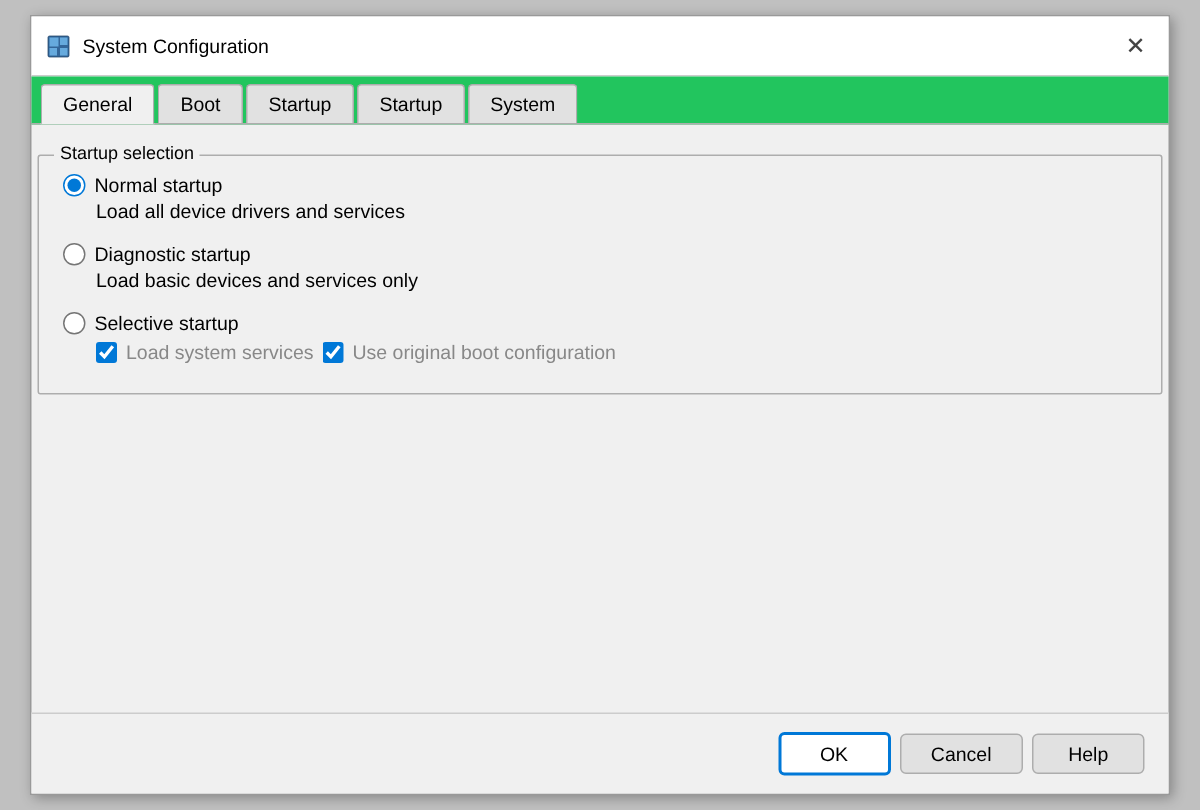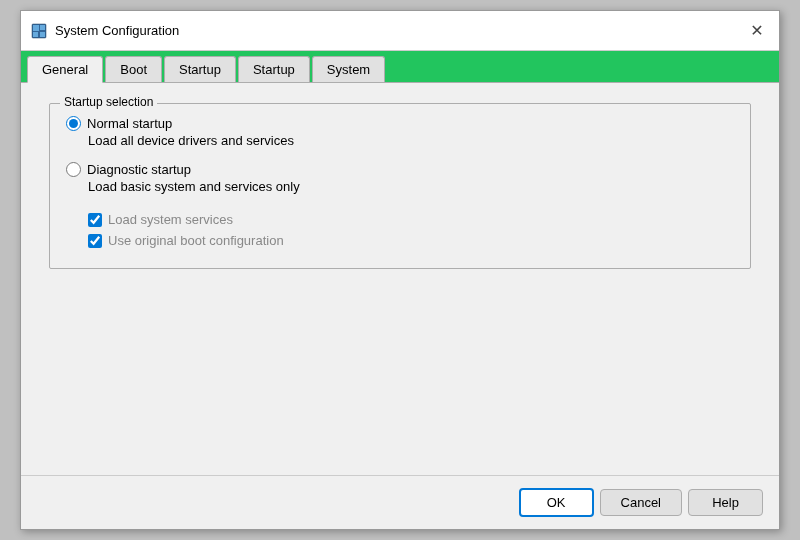--- a/index.html
+++ b/index.html
@@ -92,21 +92,21 @@
 
     .tab.active {
       background: #f0f0f0;
       border-bottom: 1px solid #f0f0f0;
       font-weight: normal;
       z-index: 1;
     }
 
     .content-area {
       flex: 1;
-      padding: 14px 28px;
+      padding: 14px 4px;
       overflow: auto;
     }
 
     .group-box {
       border: 1px solid #adadad;
       border-radius: 2px;
       padding: 12px 16px 20px 16px;
       position: relative;
       margin-top: 6px;
     }
@@ -149,21 +149,20 @@
 
     .radio-label {
       font-size: 13px;
       color: #000;
     }
 
     .checkbox-group {
       margin-left: 22px;
       margin-top: 4px;
       display: flex;
-      flex-direction: column;
       gap: 6px;
     }
 
     .checkbox-row {
       display: flex;
       align-items: center;
       gap: 6px;
     }
 
     input[type="checkbox"] {
@@ -246,24 +245,28 @@
           <label class="radio-label" for="normal">Normal startup</label>
         </div>
         <div class="radio-desc">Load all device drivers and services</div>
       </div>
 
       <div class="radio-option">
         <div class="radio-row">
           <input type="radio" name="startup" id="diagnostic" style="">
           <label class="radio-label" for="diagnostic">Diagnostic startup</label>
         </div>
-        <div class="radio-desc">Load basic system and services only</div>
+        <div class="radio-desc">Load basic devices and services only</div>
       </div>
 
       <div class="radio-option" style="margin-bottom:0;">
+        <div class="radio-row">
+          <input type="radio" name="startup" id="selective" style="">
+          <label class="radio-label" for="selective">Selective startup</label>
+        </div>
         <div class="checkbox-group">
           <div class="checkbox-row">
             <input type="checkbox" id="cb1" checked="" style="">
             <label class="checkbox-label" for="cb1">Load system services</label>
           </div>
           <div class="checkbox-row">
             <input type="checkbox" id="cb3" checked="" style="">
             <label class="checkbox-label" for="cb3">Use original boot configuration</label>
           </div>
         </div>

